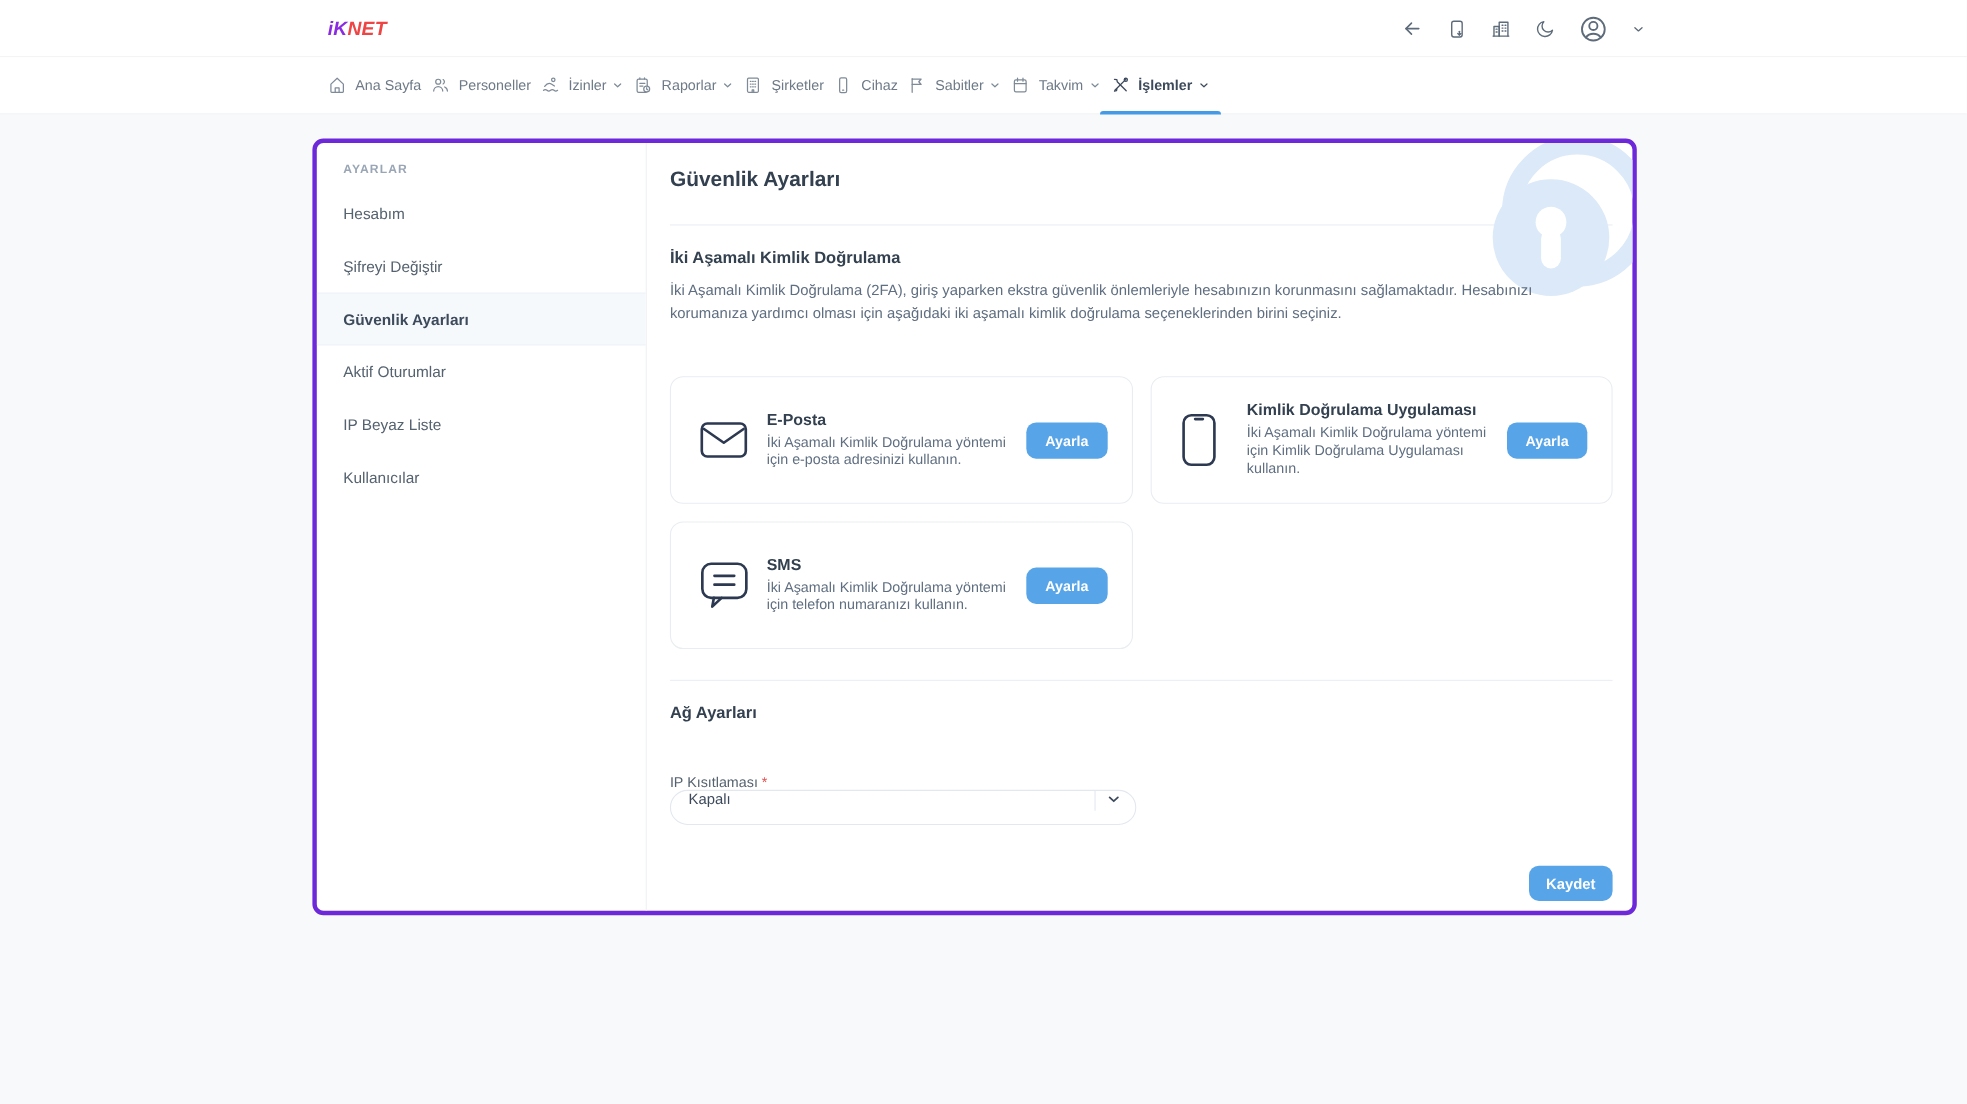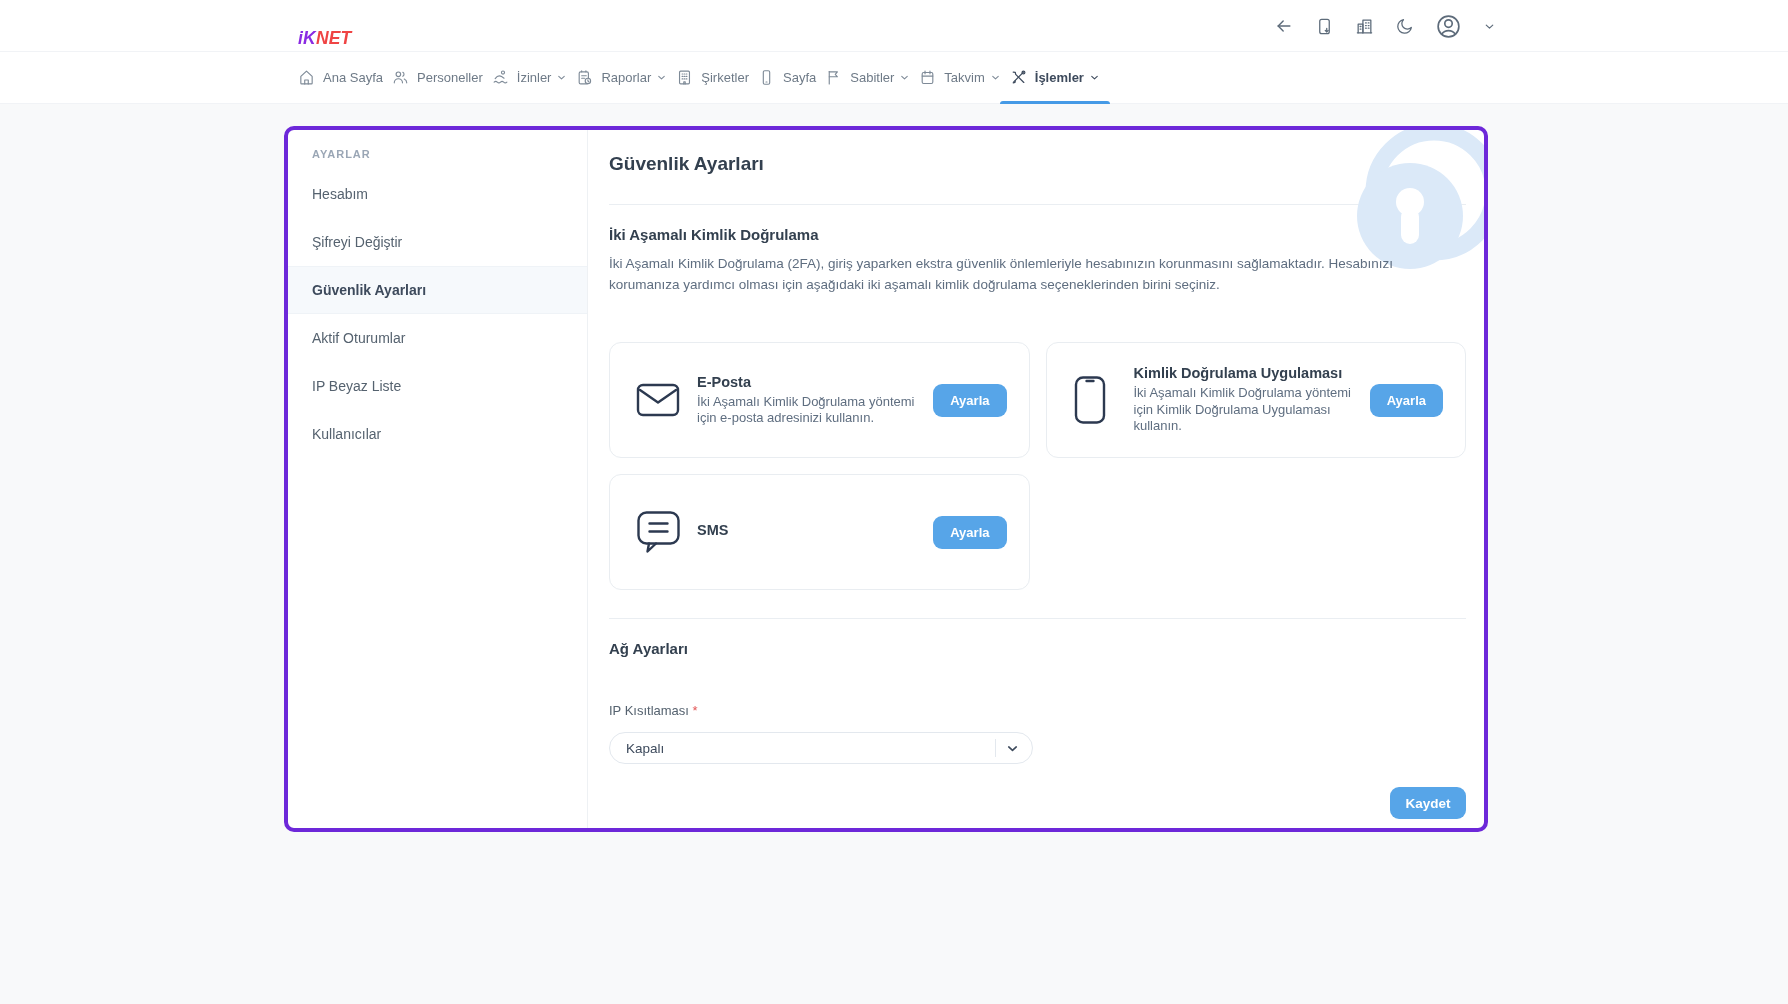--- a/index.html
+++ b/index.html
@@ -11,21 +11,21 @@
     -webkit-font-smoothing: antialiased;
   }
   .page { position: relative; width: 1788px; height: 1004px; }
 
   
   .topbar {
     position: absolute; top: 0; left: 0; right: 0; height: 52px;
     background: #ffffff; border-bottom: 1px solid #f1f3f6;
   }
   .logo {
-    position: absolute; left: 298px; top: 12px; height: 52px;
+    position: absolute; left: 298px; top: 0; height: 52px;
     display: flex; align-items: center; cursor: pointer;
     font-style: italic; font-weight: 800; font-size: 17.5px; letter-spacing: .2px;
   }
   .logo-ik  { color: #8a2be2; }
   .logo-net { color: #ef4444; }
   .topbar-actions {
     position: absolute; left: 1274px; top: 0; height: 52px;
     display: flex; align-items: center; gap: 21px;
   }
   .icon-btn {
@@ -99,23 +99,23 @@
 
   .btn {
     background: #57a5e8; color: #ffffff; border: none; border-radius: 9px;
     font-family: Liberation Sans, sans-serif; font-weight: 700; cursor: pointer;
   }
   .card .btn { margin-left: auto; padding: 9px 17px; font-size: 13px; }
 
   .field-label { margin-top: 44px; font-size: 13px; color: #55626f; }
   .req { color: #e25555; }
   .select {
-    margin-top: 14px; width: 424px; height: 32px;
+    width: 424px; height: 32px;
     border: 1px solid #e3e8ee; border-radius: 16px; background: #fff;
-    display: flex; align-items: center; padding: 0 12px 0 16px;
+    display: flex; padding: 0 12px 0 16px;
     font-size: 13.5px; color: #3d4a5c; cursor: pointer;
   }
   .select-divider { margin-left: auto; width: 1px; height: 18px; background: #e3e8ee; margin-right: 9px; }
   .select svg { stroke: #3d4a5c; }
 
   .save-btn { position: absolute; top: 657px; right: 18px; width: 76px; height: 32px; font-size: 13.5px; }
 </style>
 </head>
 <body>
 
@@ -213,21 +213,21 @@
           <rect x="5" y="3" width="14" height="18" rx="1.5"></rect>
           <path d="M8.6 7h1M11.5 7h1M14.4 7h1M8.6 10.5h1M11.5 10.5h1M14.4 10.5h1M8.6 14h1M11.5 14h1M14.4 14h1M11 21v-3h2v3"></path>
         </svg>
       <span>Şirketler</span>
     </div>
     <div class="nav-item">
       <svg width="17" height="17" viewBox="0 0 24 24" fill="none" stroke-width="1.6" stroke-linecap="round" stroke-linejoin="round">
           <rect x="7.5" y="2.5" width="9" height="19" rx="2"></rect>
           <path d="M11.3 18.3h1.4"></path>
         </svg>
-      <span>Sayfa</span>
+      <span>Cihaz</span>
     </div>
     <div class="nav-item">
       <svg width="17" height="17" viewBox="0 0 24 24" fill="none" stroke-width="1.6" stroke-linecap="round" stroke-linejoin="round">
           <path d="M6 21V3.5"></path>
           <path d="M6 4h11.5l-3 3.5 3 3.5H6"></path>
         </svg>
       <span>Sabitler</span>
       <svg class="nav-chev" width="11" height="11" viewBox="0 0 24 24" fill="none" stroke-width="2.4" stroke-linecap="round" stroke-linejoin="round">
           <path d="M6 9.5l6 5.5 6-5.5"></path>
         </svg>
@@ -317,20 +317,21 @@
         <div class="card">
           <span class="card-icon">
             <svg width="46" height="44" viewBox="0 0 46 44" fill="none" stroke-width="2.4" stroke-linecap="round" stroke-linejoin="round">
                 <rect x="2.5" y="2.5" width="40" height="31" rx="8"></rect>
                 <path d="M13 33.5l-1.5 8 8.5-8"></path>
                 <path d="M13.5 13.5h18M13.5 21.5h18"></path>
               </svg>
           </span>
           <div class="card-body">
             <h3 class="card-title">SMS</h3>
+            <p class="card-desc">İki Aşamalı Kimlik Doğrulama yöntemi için telefon numaranızı kullanın.</p>
           </div>
           <button class="btn">Ayarla</button>
         </div>
 
       </div>
 
       <hr class="divider">
 
       <h2 class="section-heading">Ağ Ayarları</h2>
 

